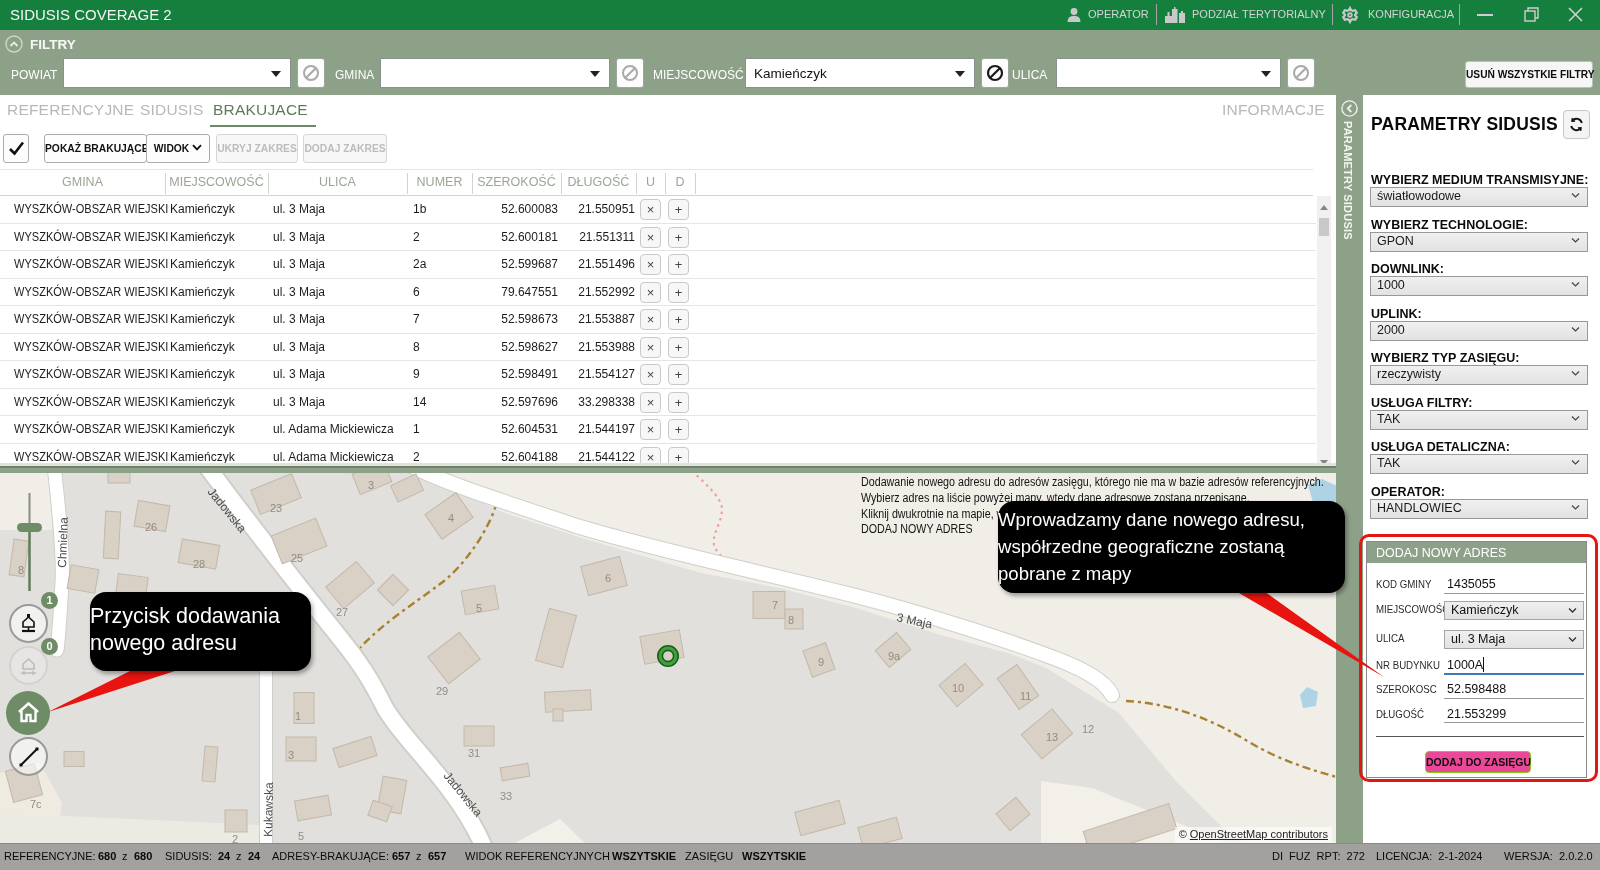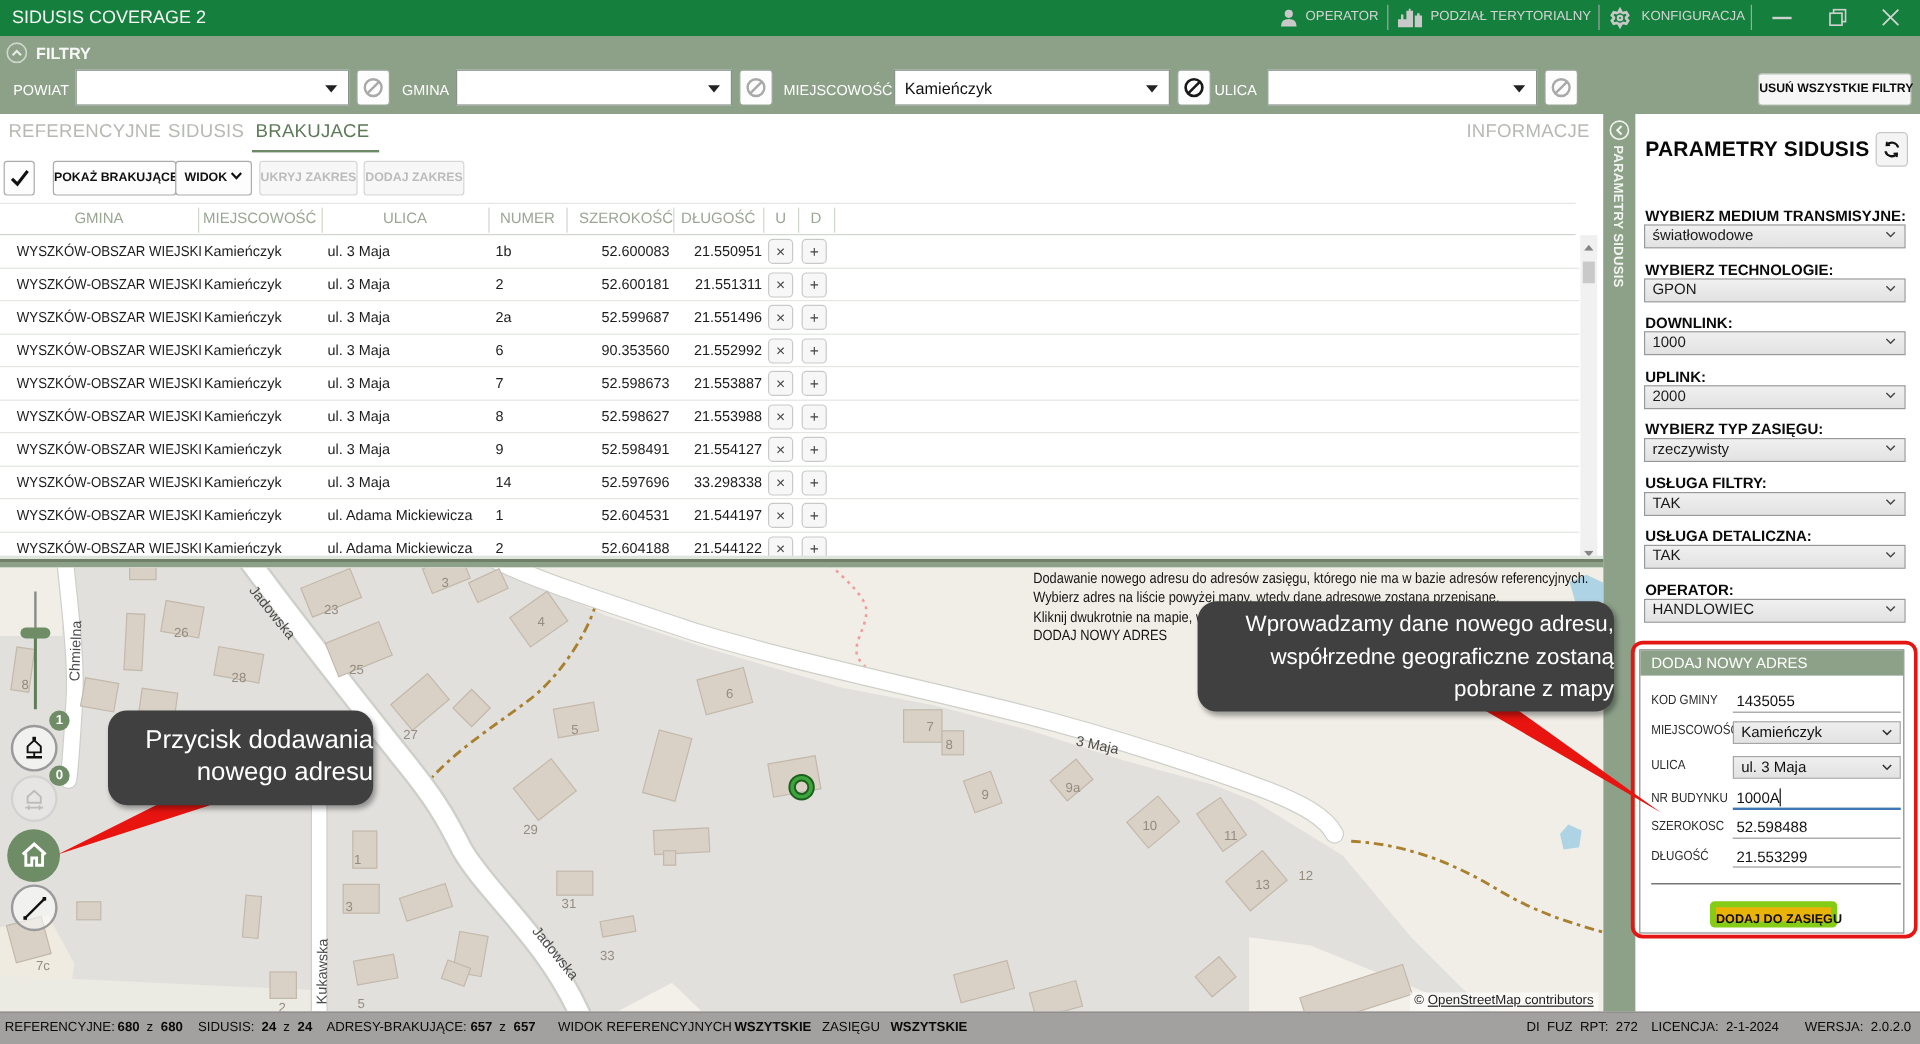--- a/index.html
+++ b/index.html
@@ -54,21 +54,21 @@
 .fline { left:77px; width:140px; height:1px; background:#9a9a9a; }
 .fdd { left:77px; width:140px; height:19px; background:linear-gradient(#efefef,#e2e2e2); border:1px solid #a5a5a5; font-size:12.5px; color:#111; padding:1px 0 0 6px; }
 
 
 #divider { left:0; top:463px; width:1336px; height:10px; background:linear-gradient(#dfe5dc 0 3px, #6f7f69 3px 5px, #8da189 5px 10px); }
 #map { left:0; top:473px; width:1336px; height:370px; background:#f1eee7; overflow:hidden; }
 #maptext { left:861px; top:2px; font-size:12.3px; color:#141414; line-height:15.8px; white-space:nowrap; transform:scaleX(0.87); transform-origin:0 0; }
 #attrib { right:4px; bottom:0px; height:16px; background:rgba(255,255,255,0.6); font-size:11px; color:#222; padding:1px 4px; }
 
 
-.callout { background:#404040; border-radius:16px; color:#fff; text-align:right; font-size:21.5px; line-height:27px; box-shadow:2px 3px 4px rgba(0,0,0,0.35); }
+.callout { background:#000000; border-radius:16px; color:#fff; text-align:left; font-size:21.5px; line-height:27px; box-shadow:2px 3px 4px rgba(0,0,0,0.35); }
 
 
 #statusbar { left:0; top:843px; width:1600px; height:27px; background:#a3a1a0; border-top:1px solid #8c8a89; font-size:11px; color:#0a0a0a; }
 #statusbar span { position:absolute; top:6px; white-space:nowrap; }
 #statusbar b { font-weight:bold; }
 </style>
 </head>
 <body>
 
 <div id="titlebar" class="abs">
@@ -169,21 +169,21 @@
         <path d="M1 1.2 L5 5.4 L9 1.2" fill="none" stroke="#111" stroke-width="1.8"></path>
       </svg></div>
   <div class="abs toolbtn disabled" style="left:216px;width:82px;line-height:27px">UKRYJ ZAKRES</div>
   <div class="abs toolbtn disabled" style="left:303px;width:84px;line-height:27px">DODAJ ZAKRES</div>
 
   <div class="abs" id="thead">
     <div class="abs th" style="left:0;width:165px;text-align:center">GMINA</div>
     <div class="abs th" style="left:165px;width:103px;text-align:center">MIEJSCOWOŚĆ</div>
     <div class="abs th" style="left:268px;width:139px;text-align:center">ULICA</div>
     <div class="abs th" style="left:407px;width:65px;text-align:center">NUMER</div>
-    <div class="abs th" style="left:472px;width:89px;text-align:right">SZEROKOŚĆ</div>
+    <div class="abs th" style="left:472px;width:89px;text-align:center">SZEROKOŚĆ</div>
     <div class="abs th" style="left:561px;width:75px;text-align:center">DŁUGOŚĆ</div>
     <div class="abs th" style="left:636px;width:29px;text-align:center">U</div>
     <div class="abs th" style="left:665px;width:30px;text-align:center">D</div>
     <div class="abs colsep" style="left:165px"></div>
     <div class="abs colsep" style="left:268px"></div>
     <div class="abs colsep" style="left:407px"></div>
     <div class="abs colsep" style="left:472px"></div>
     <div class="abs colsep" style="left:561px"></div>
     <div class="abs colsep" style="left:636px"></div>
     <div class="abs colsep" style="left:665px"></div>
@@ -218,21 +218,21 @@
         <div class="cell cr" style="left:458px;width:100px">52.599687</div>
         <div class="cell cr" style="left:535px;width:100px">21.551496</div>
         <div class="ud" style="left:640px">×</div>
         <div class="ud" style="left:668px">+</div>
       </div>
       <div class="abs row" style="top:183.5px">
         <div class="cell" style="left:14px;transform:scaleX(0.92);transform-origin:0 0">WYSZKÓW-OBSZAR WIEJSKI</div>
         <div class="cell" style="left:170px">Kamieńczyk</div>
         <div class="cell" style="left:273px">ul. 3 Maja</div>
         <div class="cell" style="left:413px">6</div>
-        <div class="cell cr" style="left:458px;width:100px">90.353560</div>
+        <div class="cell cr" style="left:458px;width:100px">79.647551</div>
         <div class="cell cr" style="left:535px;width:100px">21.552992</div>
         <div class="ud" style="left:640px">×</div>
         <div class="ud" style="left:668px">+</div>
       </div>
       <div class="abs row" style="top:211px">
         <div class="cell" style="left:14px;transform:scaleX(0.92);transform-origin:0 0">WYSZKÓW-OBSZAR WIEJSKI</div>
         <div class="cell" style="left:170px">Kamieńczyk</div>
         <div class="cell" style="left:273px">ul. 3 Maja</div>
         <div class="cell" style="left:413px">7</div>
         <div class="cell cr" style="left:458px;width:100px">52.598673</div>
@@ -379,21 +379,21 @@
 
     <div class="abs flabel" style="top:141px">SZEROKOSC</div>
     <div class="abs fval" style="top:140px">52.598488</div>
     <div class="abs fline" style="top:156px"></div>
 
     <div class="abs flabel" style="top:166px">DŁUGOŚĆ</div>
     <div class="abs fval" style="top:165px">21.553299</div>
     <div class="abs fline" style="top:180px"></div>
 
     <div class="abs" style="left:9px;top:194px;width:208px;height:1px;background:#555"></div>
-    <div class="abs" style="left:58px;top:209px;width:106px;height:22px;border:5px solid #84cc16;border-radius:4px;background:#eab308;text-align:center;line-height:20px;font-size:10.5px;font-weight:bold;color:#0d0d0d;white-space:nowrap">DODAJ DO ZASIĘGU</div>
+    <div class="abs" style="left:58px;top:209px;width:106px;height:22px;border:1px solid #84cc16;border-radius:4px;background:#ec4899;text-align:center;line-height:20px;font-size:10.5px;font-weight:bold;color:#0d0d0d;white-space:nowrap">DODAJ DO ZASIĘGU</div>
   </div>
 </div>
 
 <div id="divider" class="abs"></div>
 <div id="map" class="abs">
 <svg width="1336" height="370" viewBox="0 0 1336 370">
 
   <polygon points="52,-5 408,-5 440,10 505,40 585,66 701,100 779,115 856,135 934,160 1011,181 1046,195 1119,240 1176,308 1220,352 1249,375 0,375 0,57 52,57" fill="#e1e0dd"></polygon>
 
   <polygon points="1041,375 1041,308 1092,315 1240,375" fill="#f3f0e9"></polygon>

